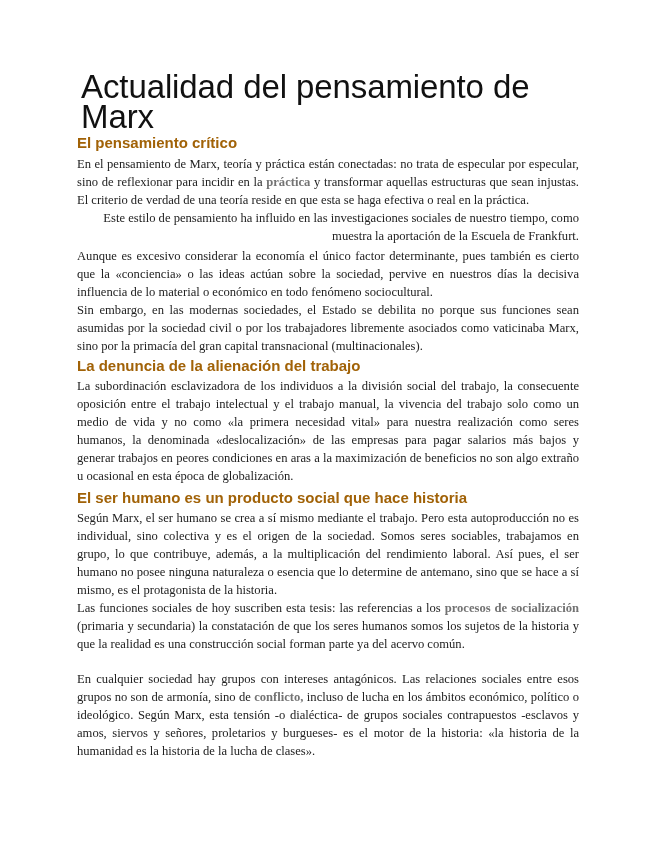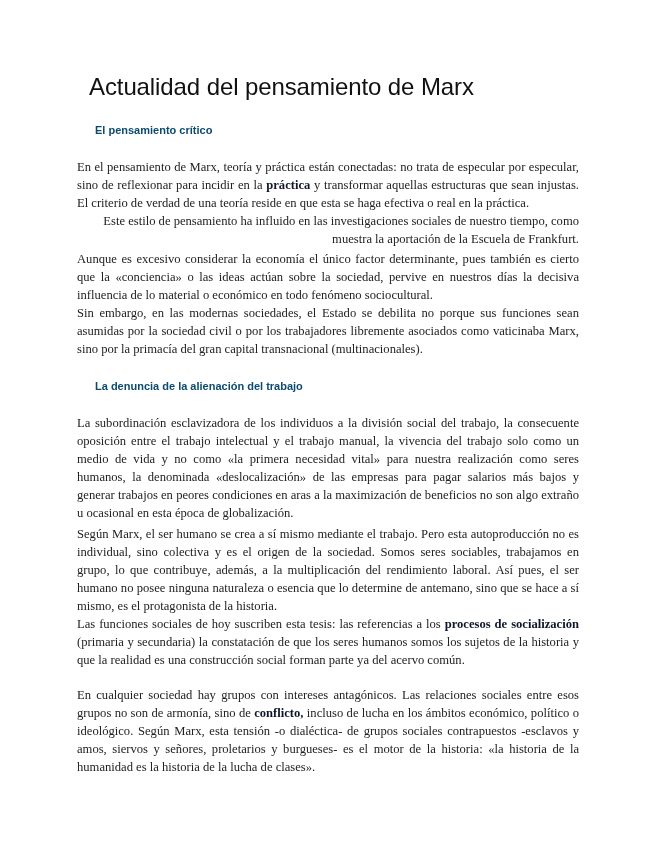--- a/index.html
+++ b/index.html
@@ -1,32 +1,32 @@
 <!DOCTYPE html>
 <html><head>
   <meta charset="utf-8">
   <style>
     html, body { margin: 0; padding: 0; background: #ffffff; }
     body { width: 655px; height: 848px; position: relative; overflow: hidden; }
     .page { position: absolute; left: 77px; top: 72px; width: 502px; color: #1a1a1a; }
     .title {
       font-family: "Liberation Sans", sans-serif; font-weight: normal;
-      font-size: 24px; line-height: 30px; margin: 0 0 0 12px; color: #111;
+      font-size: 33px; line-height: 30px; margin: 0 0 0 4px; color: #111;
       letter-spacing: -0.1px;
     }
     .h2 {
       font-family: "Liberation Sans", sans-serif; font-weight: bold;
-      font-size: 11px; line-height: 20px; margin: 18px; color: #0c4a6e;
+      font-size: 15px; line-height: 20px; margin: 0; color: #a16207;
     }
     .p {
       font-family: "Liberation Serif", serif; font-size: 12.6px;
       line-height: 18px; margin: 0; text-align: justify; color: #222;
     }
     .p.last { text-align: right; }
-    .p b { font-weight: bold; color: #0f172a; margin-top: 28px; }
+    .p b { font-weight: bold; color: #737373; margin-top: 28px; }
     .sec { margin: 0; }
   </style>
 </head>
 <body>
 
 <div class="page">
   <h1 class="title">Actualidad del pensamiento de Marx</h1>
 
   <div class="sec" style="margin-top:1px;">
     <h2 class="h2">El pensamiento crítico</h2>
@@ -38,20 +38,21 @@
     <p class="p"><span>Aunque es excesivo considerar la economía el único factor determinante, pues también es cierto que la «conciencia» o las ideas actúan sobre la sociedad, pervive en nuestros días la decisiva influencia de lo material o económico en todo fenómeno sociocultural.</span></p>
     <p class="p"><span>Sin embargo, en las modernas sociedades, el Estado se debilita no porque sus funciones sean asumidas por la sociedad civil o por los trabajadores libremente asociados como vaticinaba Marx, sino por la primacía del gran capital transnacional (multinacionales).</span></p>
   </div>
 
   <div class="sec" style="margin-top:1px;">
     <h2 class="h2">La denuncia de la alienación del trabajo</h2>
     <p class="p" style="margin-top:1px;"><span>La subordinación esclavizadora de los individuos a la división social del trabajo, la consecuente oposición entre el trabajo intelectual y el trabajo manual, la vivencia del trabajo solo como un medio de vida y no como «la primera necesidad vital» para nuestra realización como seres humanos, la denominada «deslocalización» de las empresas para pagar salarios más bajos y generar trabajos en peores condiciones en aras a la maximización de beneficios no son algo extraño u ocasional en esta época de globalización.</span></p>
   </div>
 
   <div class="sec" style="margin-top:3px;">
+    <h2 class="h2">El ser humano es un producto social que hace historia</h2>
     <p class="p" style="margin-top:1px;"><span>Según Marx, el ser humano se crea a sí mismo mediante el trabajo. Pero esta autoproducción no es individual, sino colectiva y es el origen de la sociedad. Somos seres sociables, trabajamos en grupo, lo que contribuye, además, a la multiplicación del rendimiento laboral. Así pues, el ser humano no posee ninguna naturaleza o esencia que lo determine de antemano, sino que se hace a sí mismo, es el protagonista de la historia.</span></p>
     <p class="p"><span>Las funciones sociales de hoy suscriben esta tesis: las referencias a los </span><b>procesos de socialización</b><span> (primaria y secundaria) la constatación de que los seres humanos somos los sujetos de la historia y que la realidad es una construcción social forman parte ya del acervo común.</span></p>
   </div>
 
   <div class="sec" style="margin-top:17px;">
     <p class="p" style="margin-top:1px;"><span>En cualquier sociedad hay grupos con intereses antagónicos. Las relaciones sociales entre esos grupos no son de armonía, sino de </span><b>conflicto,</b><span> incluso de lucha en los ámbitos económico, político o ideológico. Según Marx, esta tensión -o dialéctica- de grupos sociales contrapuestos -esclavos y amos, siervos y señores, proletarios y burgueses- es el motor de la historia: «la historia de la humanidad es la historia de la lucha de clases».</span></p>
   </div>
 </div>
 
 </body></html>

